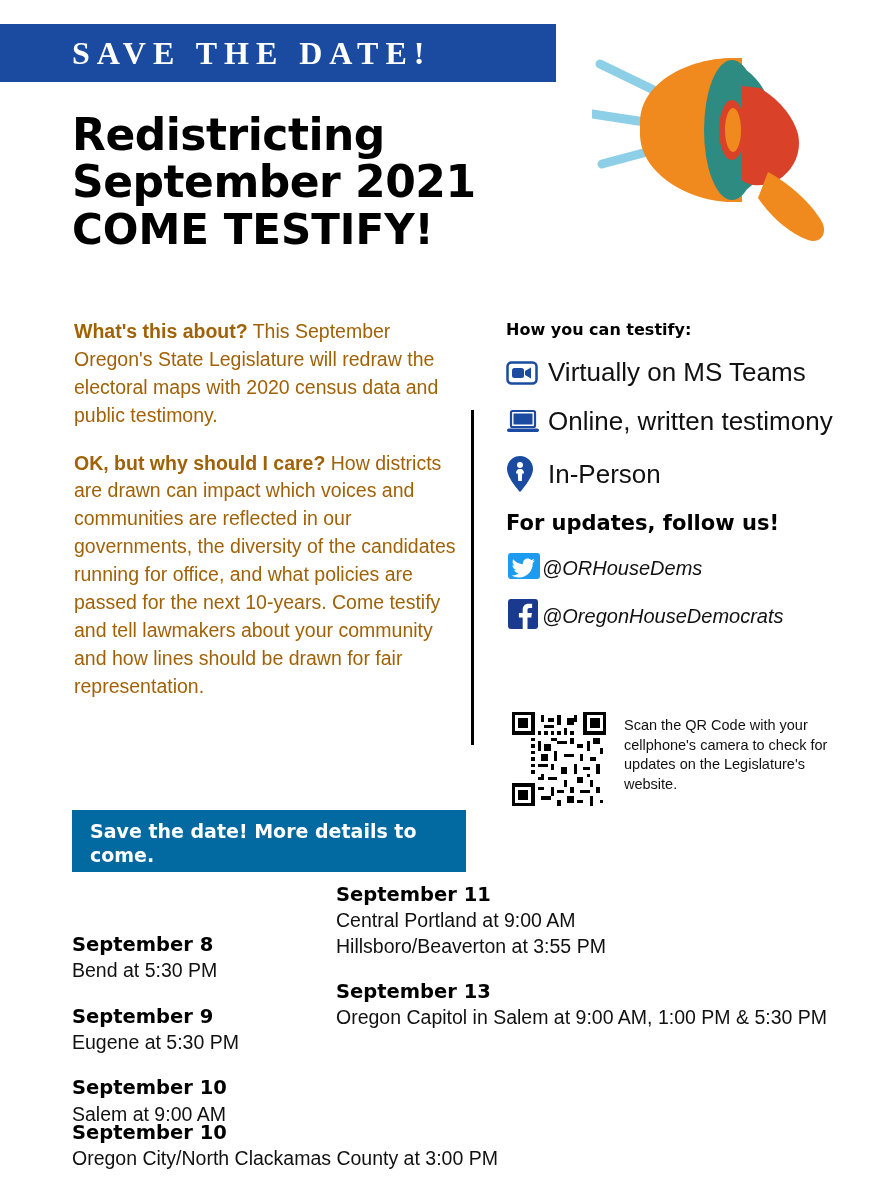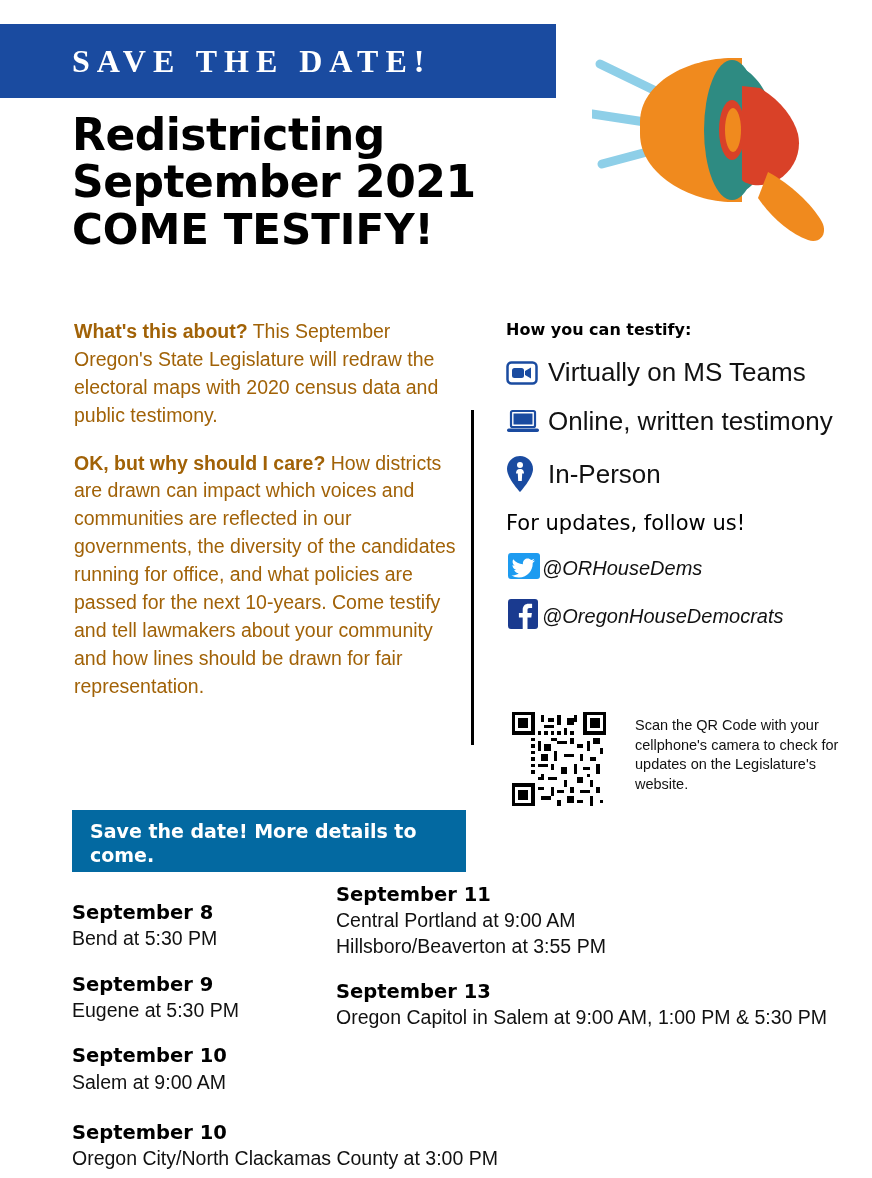--- a/index.html
+++ b/index.html
@@ -15,21 +15,21 @@
     position: relative;
     overflow: hidden;
   }
 
   
   .banner {
     position: absolute;
     left: 0;
     top: 24px;
     width: 556px;
-    height: 74px;
+    height: 58px;
     background: #1a4ba0;
     display: flex;
     align-items: center;
   }
   .banner-text {
     color: #ffffff;
     font-family: "Liberation Serif", serif;
     font-weight: bold;
     font-size: 32px;
     letter-spacing: 7px;
@@ -118,21 +118,21 @@
     display: flex;
     align-items: center;
     justify-content: flex-start;
   }
   .rc-row .lbl {
     font-size: 26px;
     color: #111;
   }
   .rc-head2 {
     font-family: "DejaVu Sans", sans-serif;
-    font-weight: normal;
+    font-weight: bold;
     font-size: 21px;
     color: #000;
     margin-bottom: 16px;
   }
   .social-row {
     display: flex;
     align-items: center;
     margin-bottom: 12px;
     font-style: italic;
   }
@@ -147,21 +147,21 @@
     left: 512px;
     top: 712px;
     display: flex;
     align-items: flex-start;
   }
   .qr-caption {
     font-size: 14.5px;
     line-height: 1.35;
     color: #111;
     width: 230px;
-    margin-left: 29px;
+    margin-left: 18px;
     margin-top: 4px;
   }
 
   
   .callout {
     position: absolute;
     left: 72px;
     top: 810px;
     width: 394px;
     height: 62px;
@@ -172,21 +172,21 @@
     font-size: 19px;
     line-height: 1.28;
     padding: 9px 16px 0 18px;
     box-sizing: border-box;
   }
 
   
   .dates-left {
     position: absolute;
     left: 72px;
-    top: 900px;
+    top: 932px;
     width: 260px;
   }
   .dates-right {
     position: absolute;
     left: 336px;
     top: 882px;
     width: 500px;
   }
   .date-item { margin-bottom: 20px; }
   .date-title {

